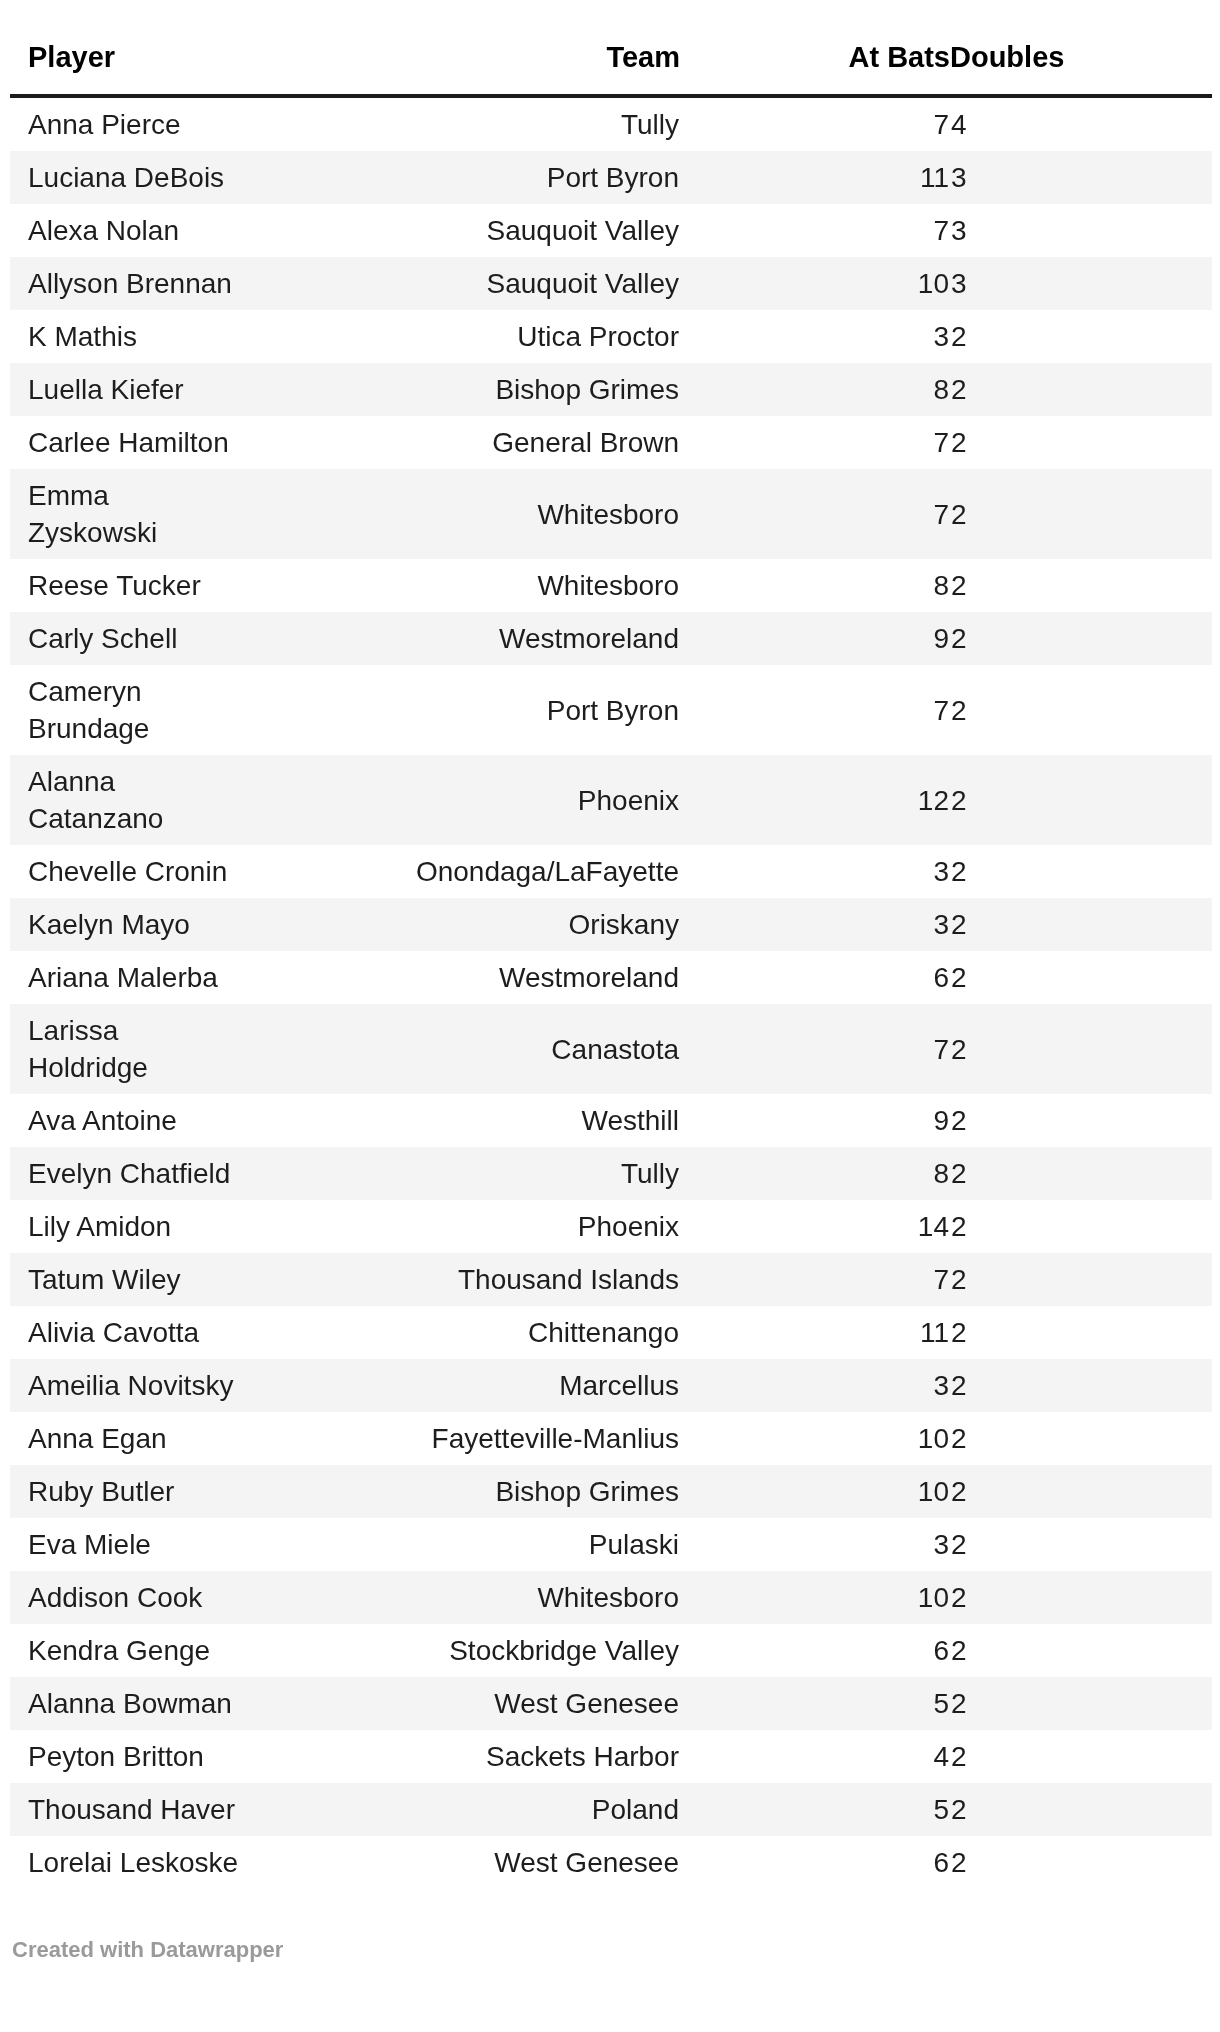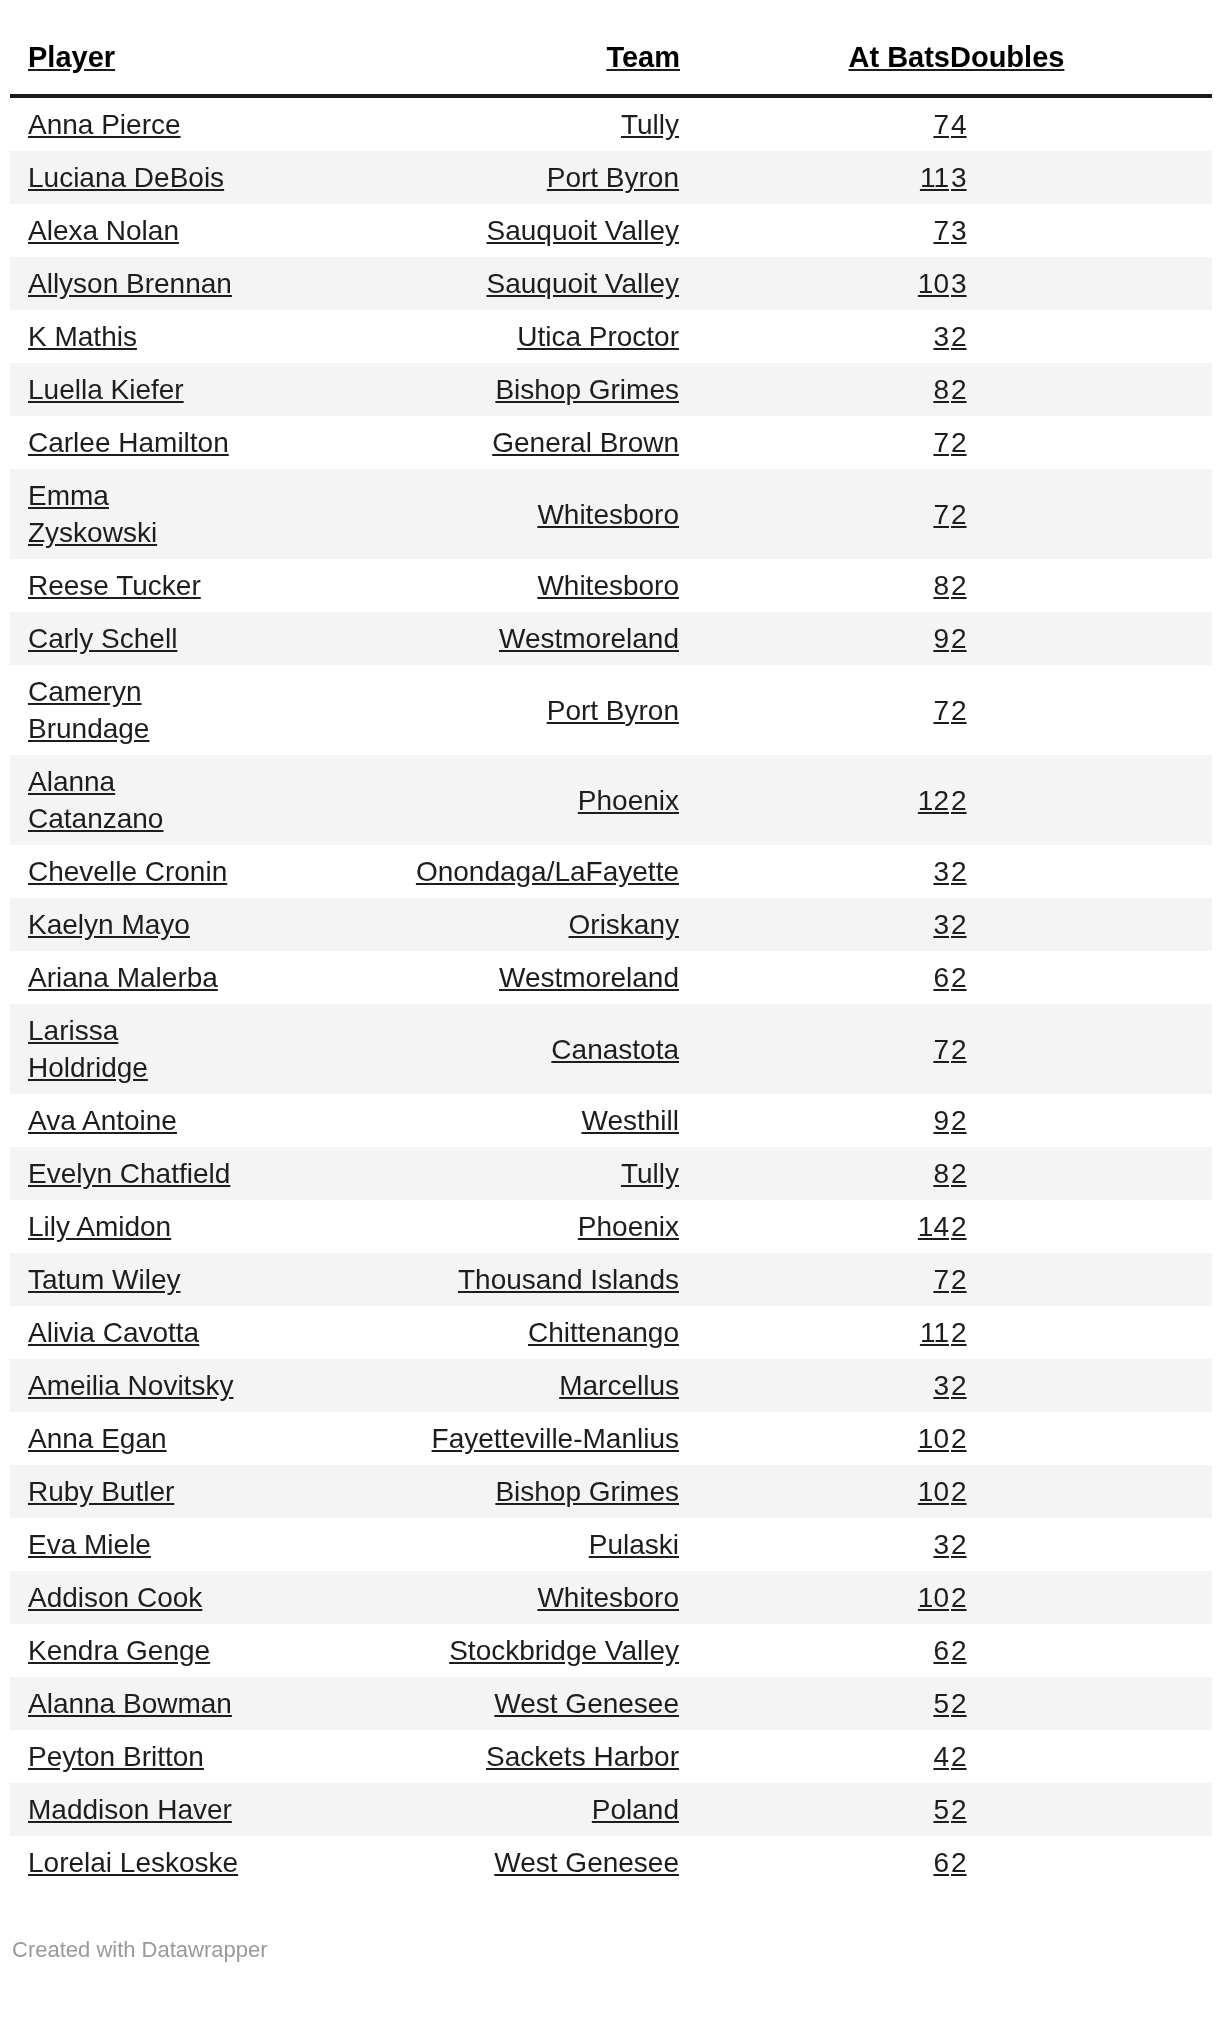--- a/index.html
+++ b/index.html
@@ -19,21 +19,20 @@
     overflow:hidden;
   }
   .page{
     box-sizing:border-box;
     padding:20px 8px 0 10px;
   }
   table.stats{
     border-collapse:collapse;
     table-layout:fixed;
     width:1202px;
-    text-decoration:underline;
   }
   col.w-player{width:295px;}
   col.w-team{width:375px;}
   col.w-atbats{width:270px;}
   col.w-doubles{width:262px;}
   thead th{
     font-size:29px;
     font-weight:bold;
     color:var(--header-text);
     height:74px;
@@ -54,20 +53,21 @@
   .c-team{text-align:right;}
   .c-atbats{text-align:right;}
   .c-doubles{text-align:left;padding-right:14px;}
   td.c-player{white-space:pre-line;}
   tbody tr:nth-child(even){background:var(--stripe);}
   .credit{
     margin-top:48px;
     margin-left:2px;
     font-size:22px;
     line-height:26px;
+    font-weight:bold;
   }
   .credit a{
     color:var(--credit);
     text-decoration:none;
     cursor:pointer;
   }
 </style>
 </head>
 <body>
 
@@ -260,21 +260,21 @@
     <td class="c-atbats">5</td>
     <td class="c-doubles">2</td>
   </tr>
         <tr>
     <td class="c-player">Peyton Britton</td>
     <td class="c-team">Sackets Harbor</td>
     <td class="c-atbats">4</td>
     <td class="c-doubles">2</td>
   </tr>
         <tr>
-    <td class="c-player">Maddison Haver</td>
+    <td class="c-player">Thousand Haver</td>
     <td class="c-team">Poland</td>
     <td class="c-atbats">5</td>
     <td class="c-doubles">2</td>
   </tr>
         <tr>
     <td class="c-player">Lorelai Leskoske</td>
     <td class="c-team">West Genesee</td>
     <td class="c-atbats">6</td>
     <td class="c-doubles">2</td>
   </tr>

